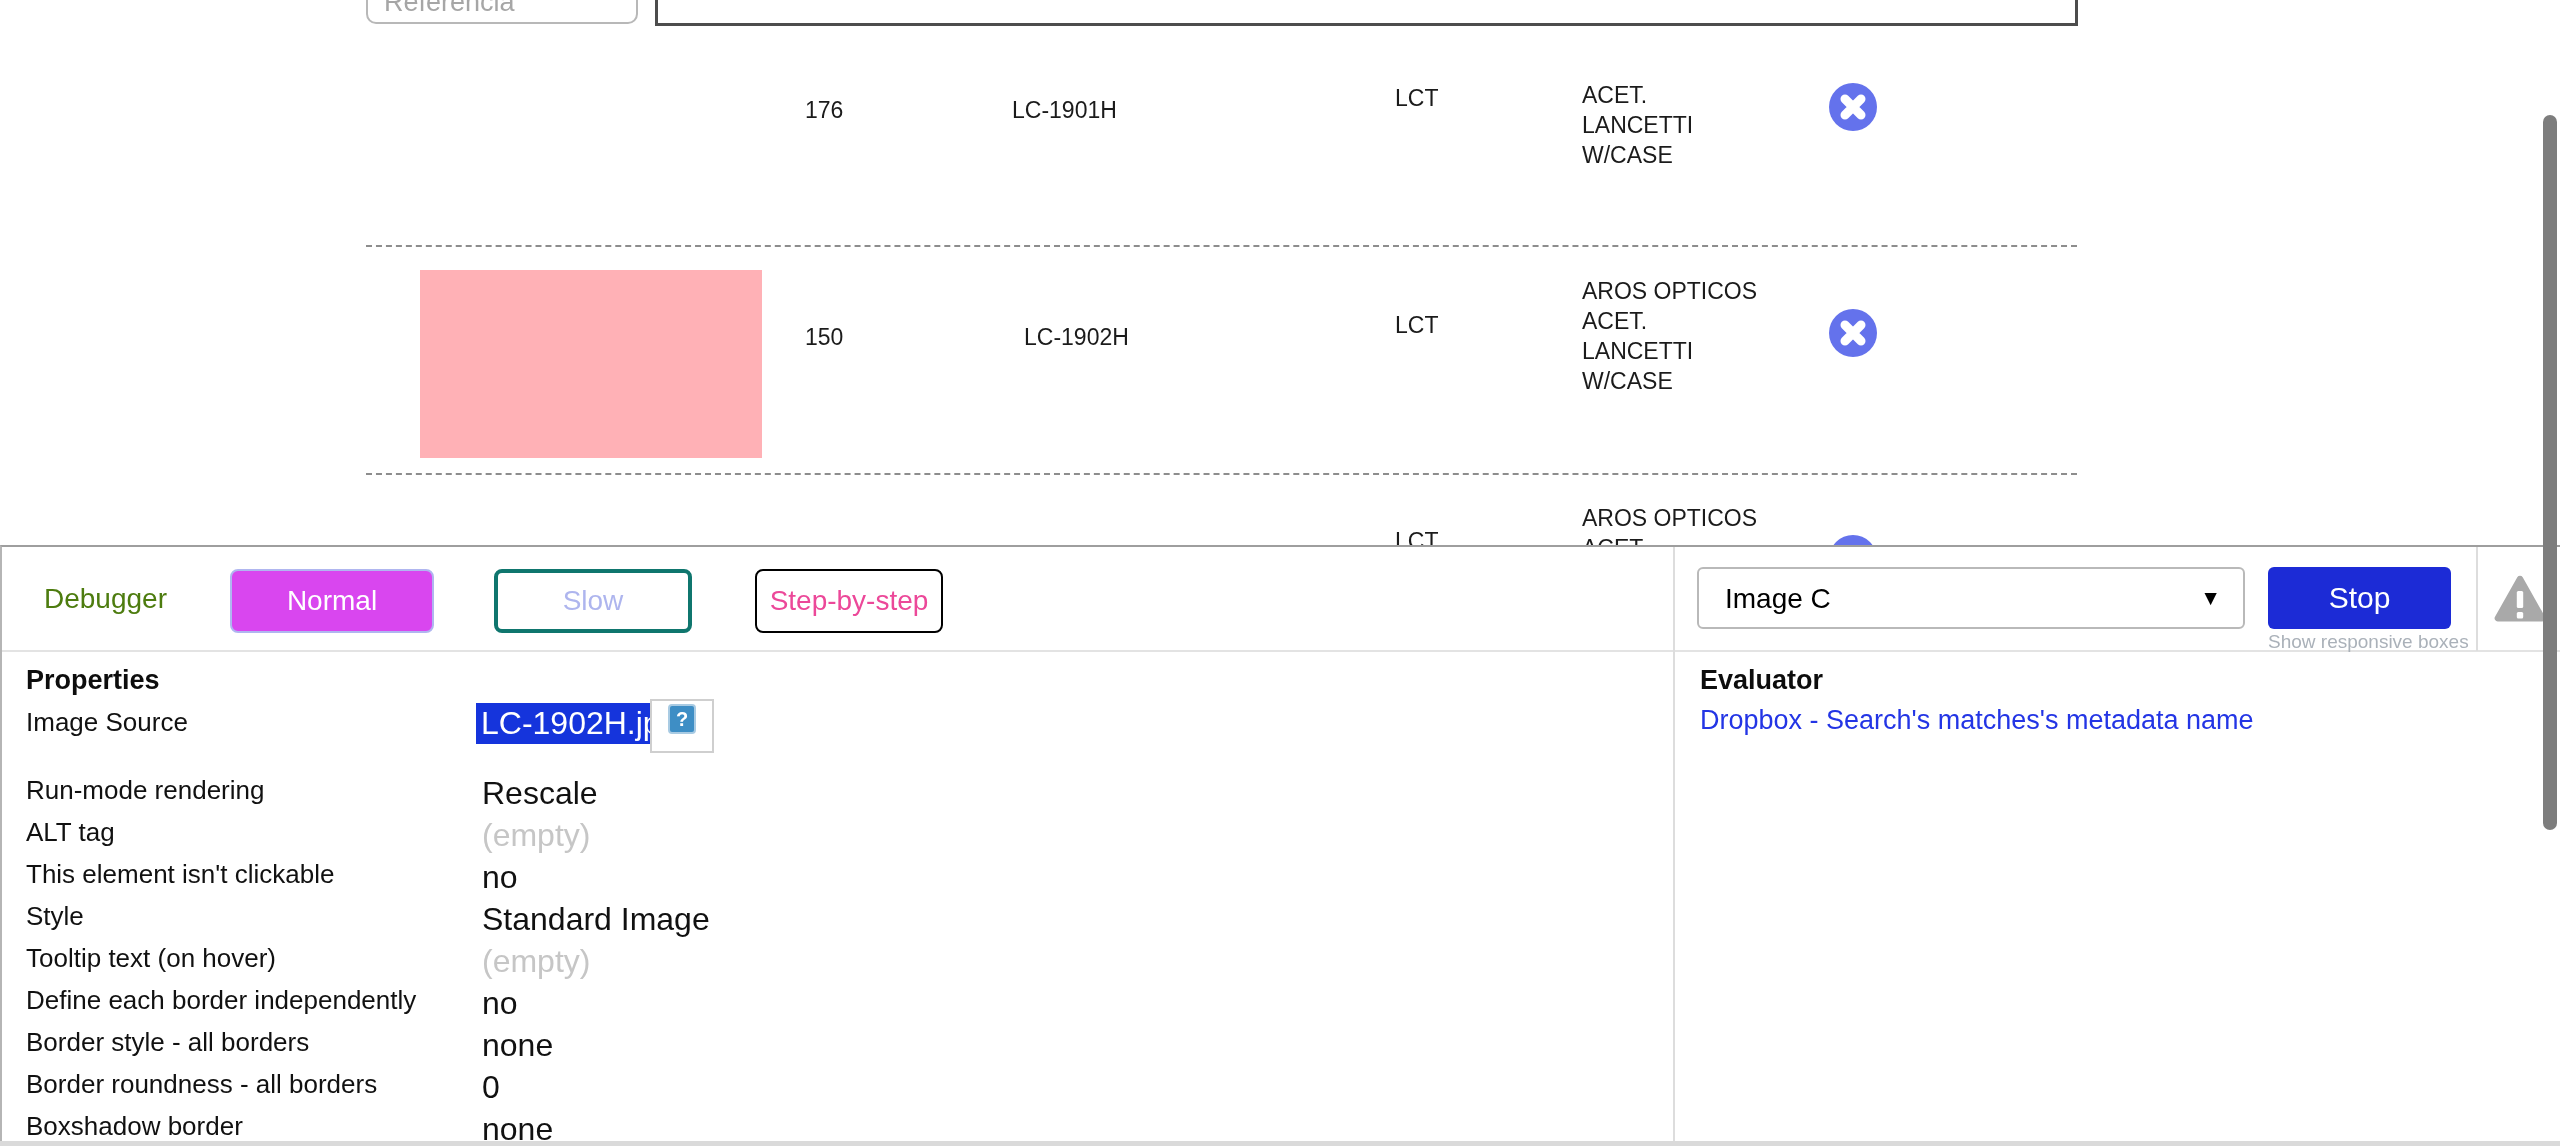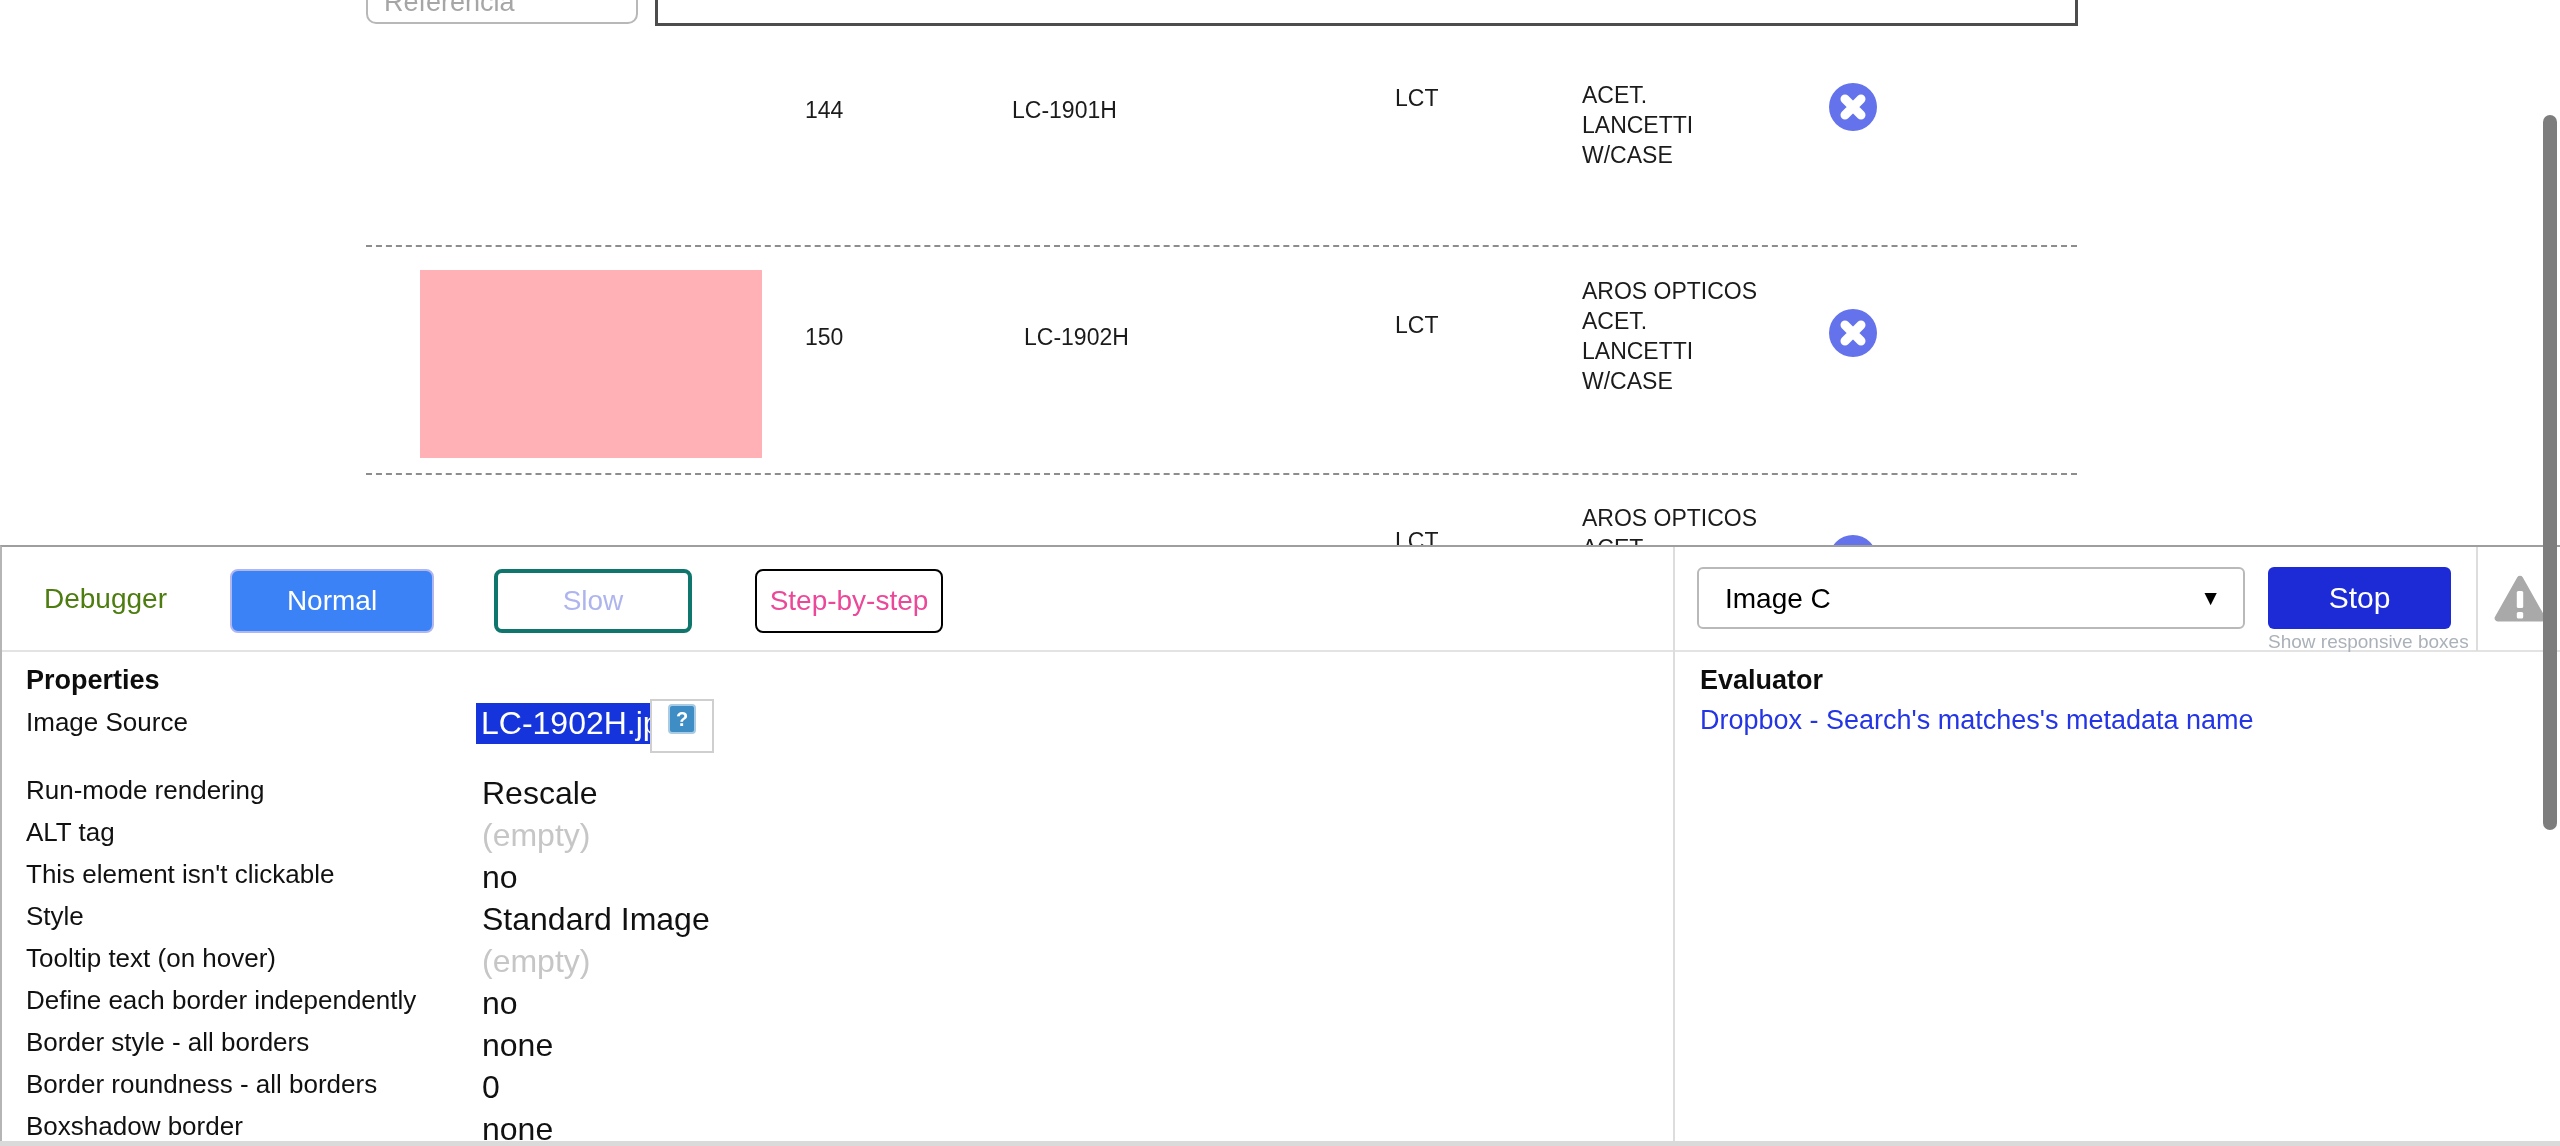--- a/index.html
+++ b/index.html
@@ -24,21 +24,21 @@
 
   
   .panel { position:absolute; left:0; top:545px; width:2560px; height:601px; background:#fff;
     border-top:2px solid #9e9e9e; border-left:2px solid #b5b5b5; }
   .toolbar-border { position:absolute; left:0; top:103px; width:2560px; height:2px; background:#e3e3e3; }
   .vdivider { position:absolute; top:0; width:2px; height:601px; background:#dddddd; }
   .vd1 { left:1671px; } .vd2 { left:2474px; height:104px; }
   .dbg-label { position:absolute; left:42px; top:36px; font-size:28px; color:#4d7c0f; }
   .mode-btn { position:absolute; top:22px; height:64px; border-radius:8px; font-family:inherit;
     font-size:28px; background:#fff; cursor:pointer; }
-  .mode-active { left:228px; width:204px; background:#3b82f6; border:2px solid #b0b6f0; color:#ffffff; }
+  .mode-active { left:228px; width:204px; background:#d946ef; border:2px solid #b0b6f0; color:#ffffff; }
   .mode-slow { left:492px; width:198px; border:4px solid #0f766e; color:#aeb5ee; }
   .mode-step { left:753px; width:188px; border:2px solid #000000; color:#ec4899; }
   .elem-select { position:absolute; left:1695px; top:20px; width:548px; height:62px;
     border:2px solid #b9b9b9; border-radius:6px; background:#fff; cursor:pointer; }
   .elem-select .val { position:absolute; left:26px; top:14px; font-size:28px; color:#000; }
   .elem-select .caret { position:absolute; right:22px; top:17px; font-size:21px; color:#000; }
   .stop-btn { position:absolute; left:2266px; top:20px; width:183px; height:62px; background:#1c2bd6;
     border:none; border-radius:6px; color:#fff; font-family:inherit; font-size:30px; cursor:pointer; }
   .resp-note { position:absolute; left:2266px; top:84px; width:183px; font-size:19px;
     color:#aab1b9; white-space:nowrap; text-align:right; }
@@ -67,21 +67,21 @@
 
 <div class="screen">
 
   <div class="page">
 
     <input class="ref-input" placeholder="Referencia" style="">
 
     <div class="group-box"></div>
 
     <div>
-      <div class="cell" style="left:805px; top:97px;">144</div>
+      <div class="cell" style="left:805px; top:97px;">176</div>
       <div class="cell" style="left:1012px; top:97px;">LC-1901H</div>
       <div class="cell" style="left:1395px; top:85px;">LCT</div>
       <div class="cell desc" style="left:1582px; top:80px;">
         <div>ACET.</div>
         <div>LANCETTI</div>
         <div>W/CASE</div>
       </div>
       <button class="close-btn" style="left:1829px; top:83px;">
         <svg viewBox="0 0 48 48">
           <circle cx="24" cy="24" r="24" fill="#6472ec"></circle>

